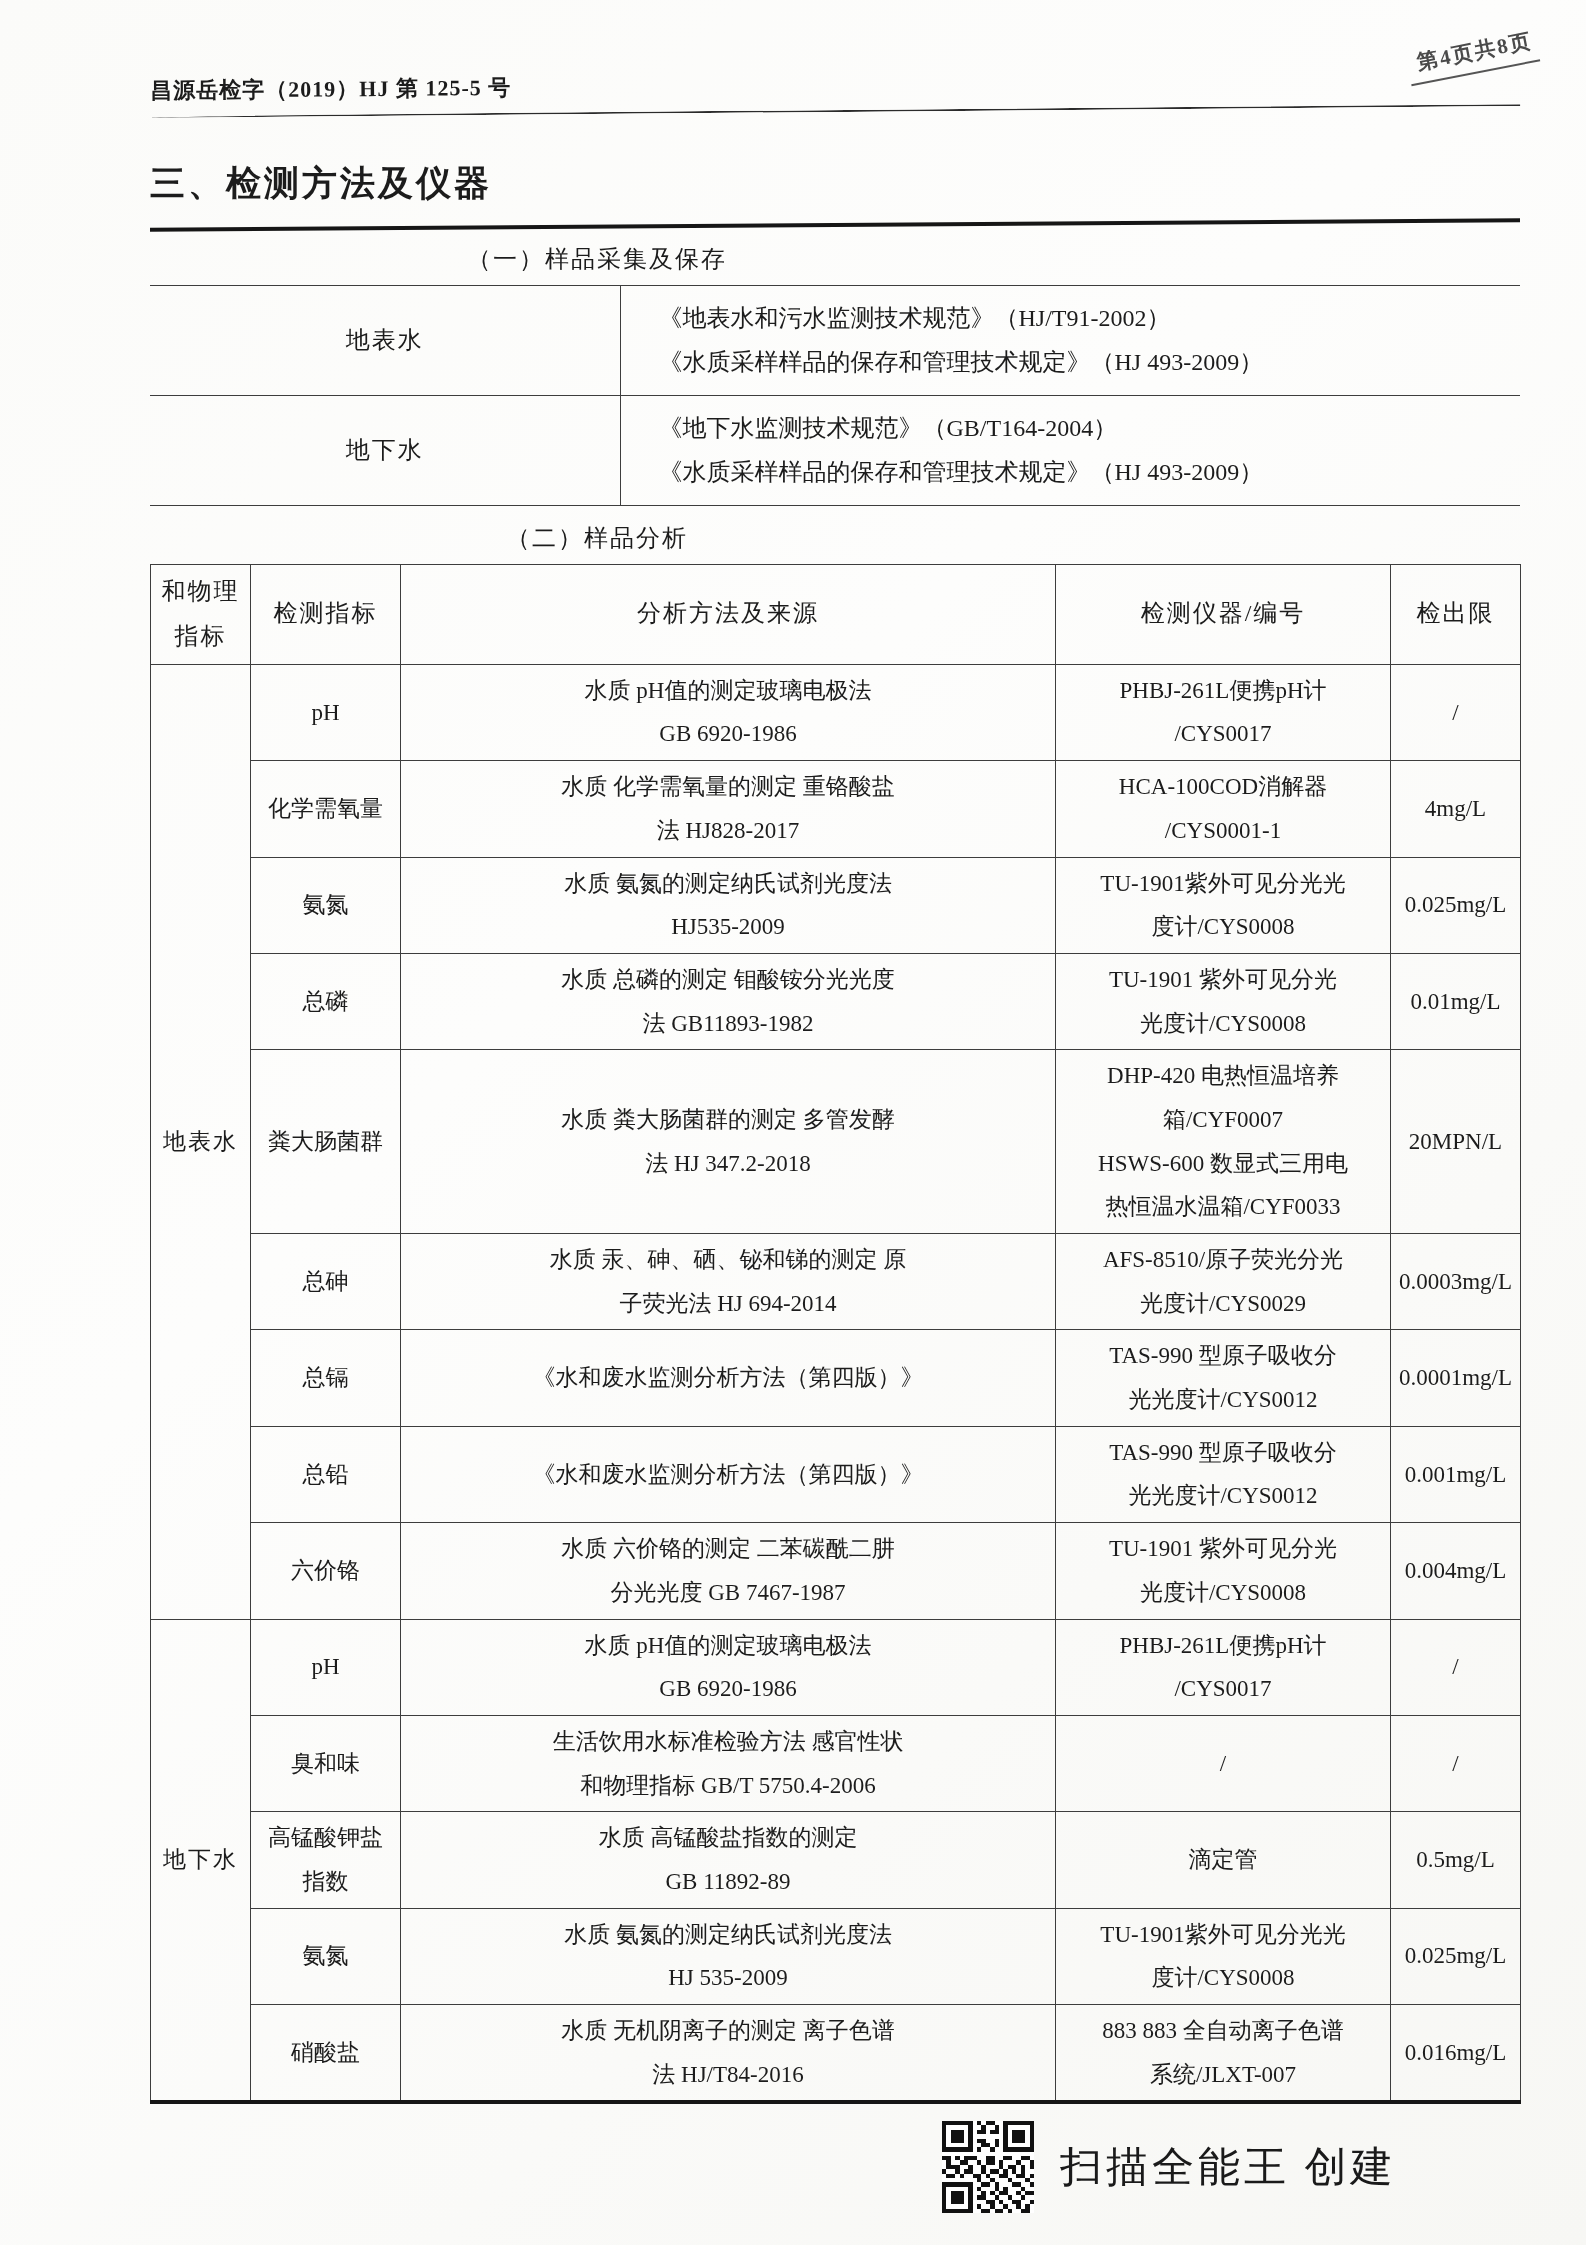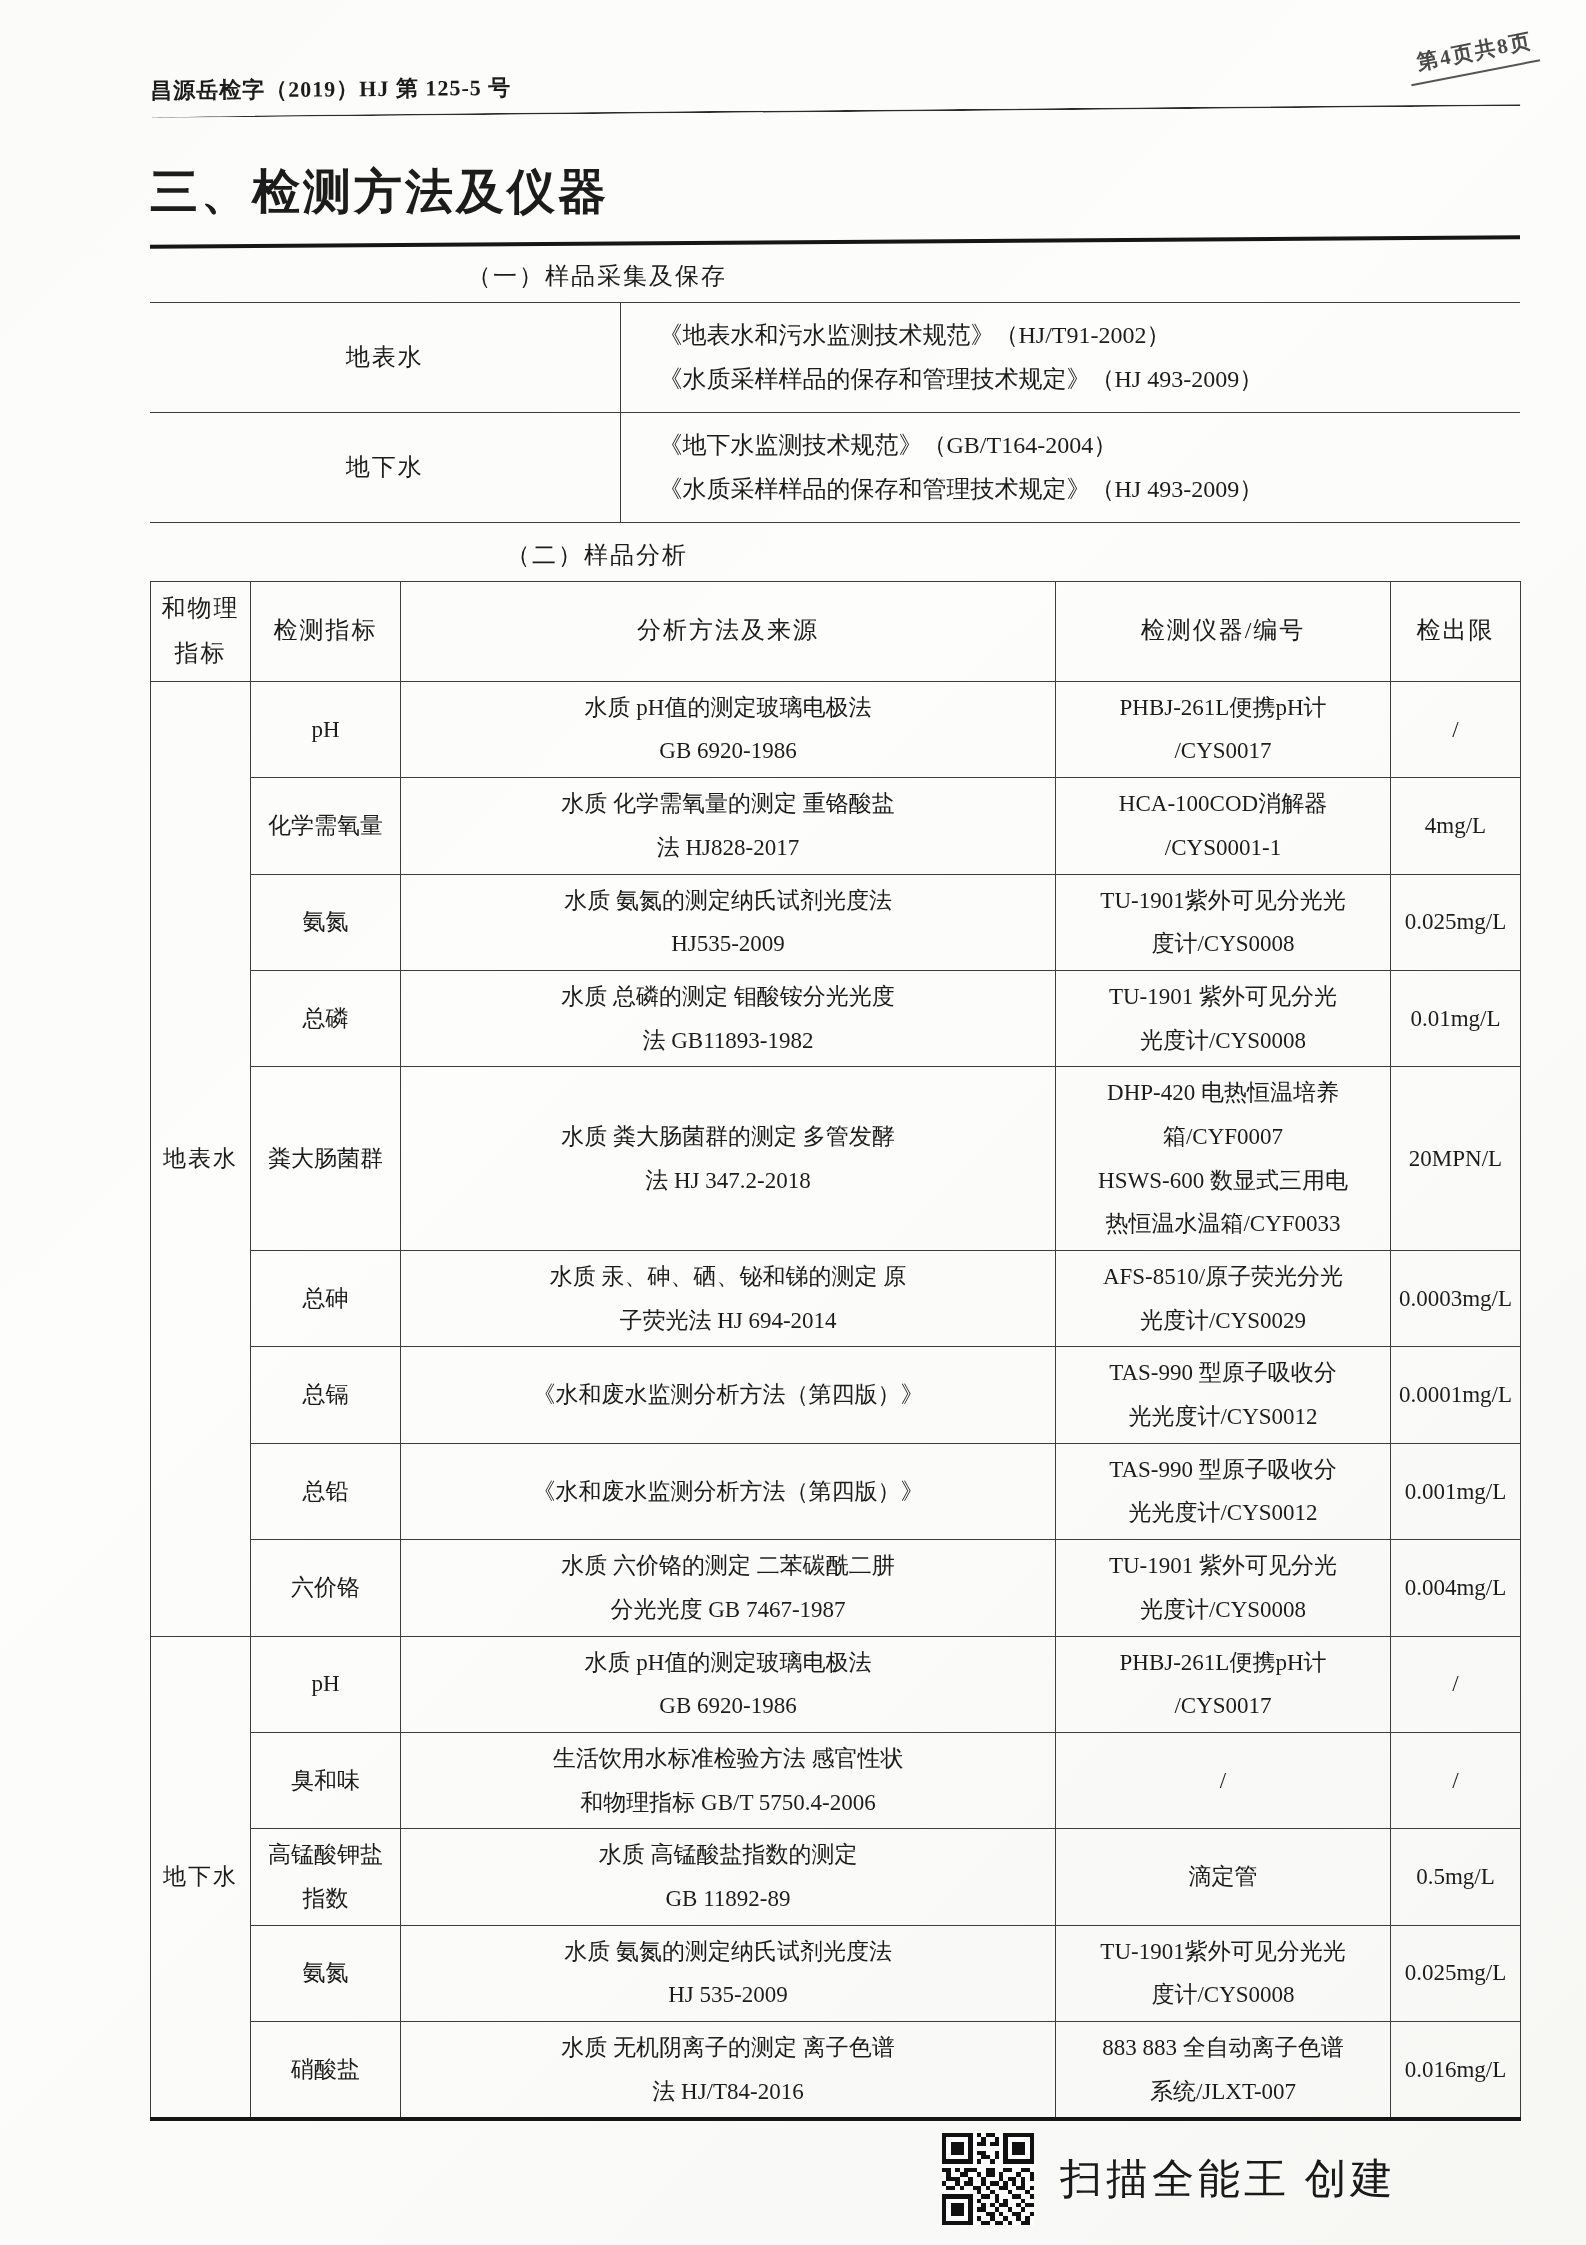--- a/index.html
+++ b/index.html
@@ -18,21 +18,21 @@
   .doc-number { font-size:22px; font-weight:bold; letter-spacing:1px; }
   .doc-header-rule { border:none; border-top:2.5px solid #2b2b2b; margin-top:10px;
     border-radius:50% 40% 0 0 / 140% 30% 0 0; }
   .page-indicator {
     position:absolute; top:38px; right:48px; transform:rotate(-11deg);
     font-size:21px; font-weight:bold; color:#4a4a4a; letter-spacing:2px;
     border-bottom:2px solid #555; padding:0 4px 6px 10px;
   }
 
   
-  .section-title { margin-top:48px; font-size:48px; font-weight:bold; letter-spacing:3px; }
+  .section-title { margin-top:48px; font-size:35px; font-weight:bold; letter-spacing:3px; }
   .title-rule { border:none; border-top:4px solid #161616; margin-top:16px;
     border-radius:0 0 0 0 / 0 60% 0 0; transform:rotate(-0.4deg); }
 
   .table-caption { margin:16px 0 10px 0; text-align:center; font-size:24px;
     position:relative; left:-238px; letter-spacing:2px; }
 
   
   table { border-collapse:collapse; width:1370px; table-layout:fixed; }
   .t1 td { border-top:1.5px solid #3d3d3d; border-bottom:1.5px solid #3d3d3d;
     font-size:24px; vertical-align:middle; }
@@ -46,21 +46,21 @@
   .t2 td, .t2 th { border:1.5px solid #3d3d3d; font-size:23px; text-align:center;
     vertical-align:middle; white-space:pre-line; line-height:1.9; padding:4px 6px; font-weight:normal; }
   .t2 thead th { font-size:24px; height:62px; letter-spacing:2px; }
   .t2 tr.r-std { height:82px; }
   .t2 tr.r-tall { height:172px; }
   .t2 .col-sample { letter-spacing:2px; }
   .t2 tbody { border-bottom:4px solid #161616; }
   .t2 td.lim { letter-spacing:0; }
 
   
-  .scan-footer { position:absolute; left:942px; bottom:20px; display:flex; align-items:center; gap:26px; }
+  .scan-footer { position:absolute; left:942px; bottom:32px; display:flex; align-items:center; gap:26px; }
   .scan-footer .label { font-size:42px; letter-spacing:4px; color:#1a1a1a; }
   .qr { display:block; }
 </style>
 </head>
 <body>
 
 <div class="page-indicator">第4页共8页</div>
 
 <div class="content">
   <div class="doc-header">

